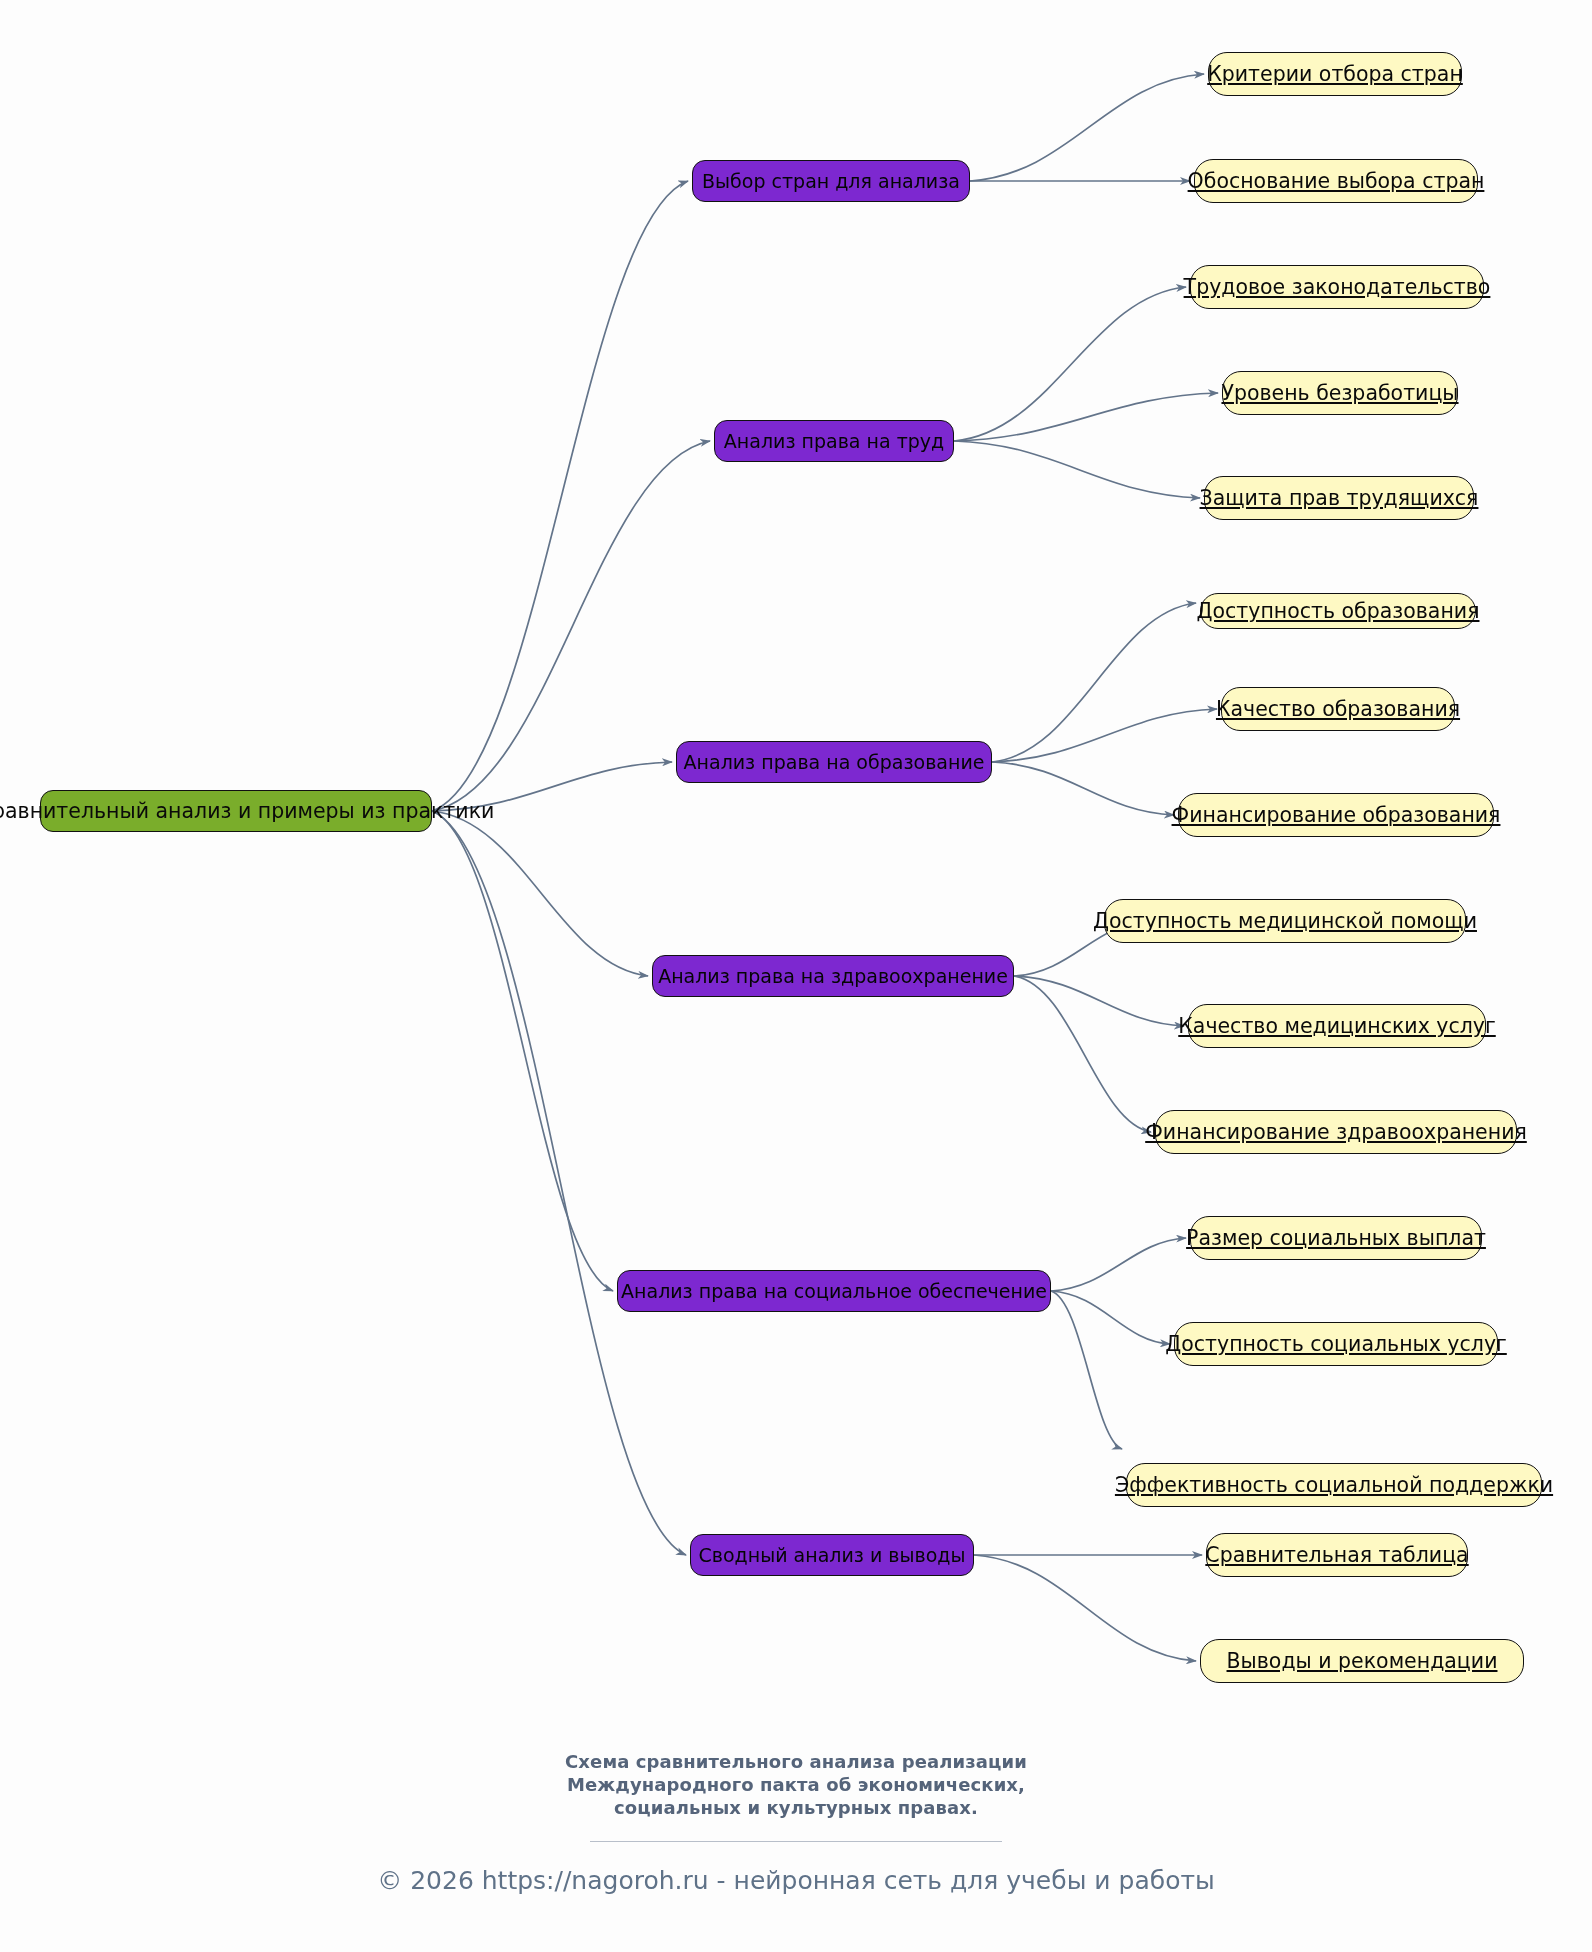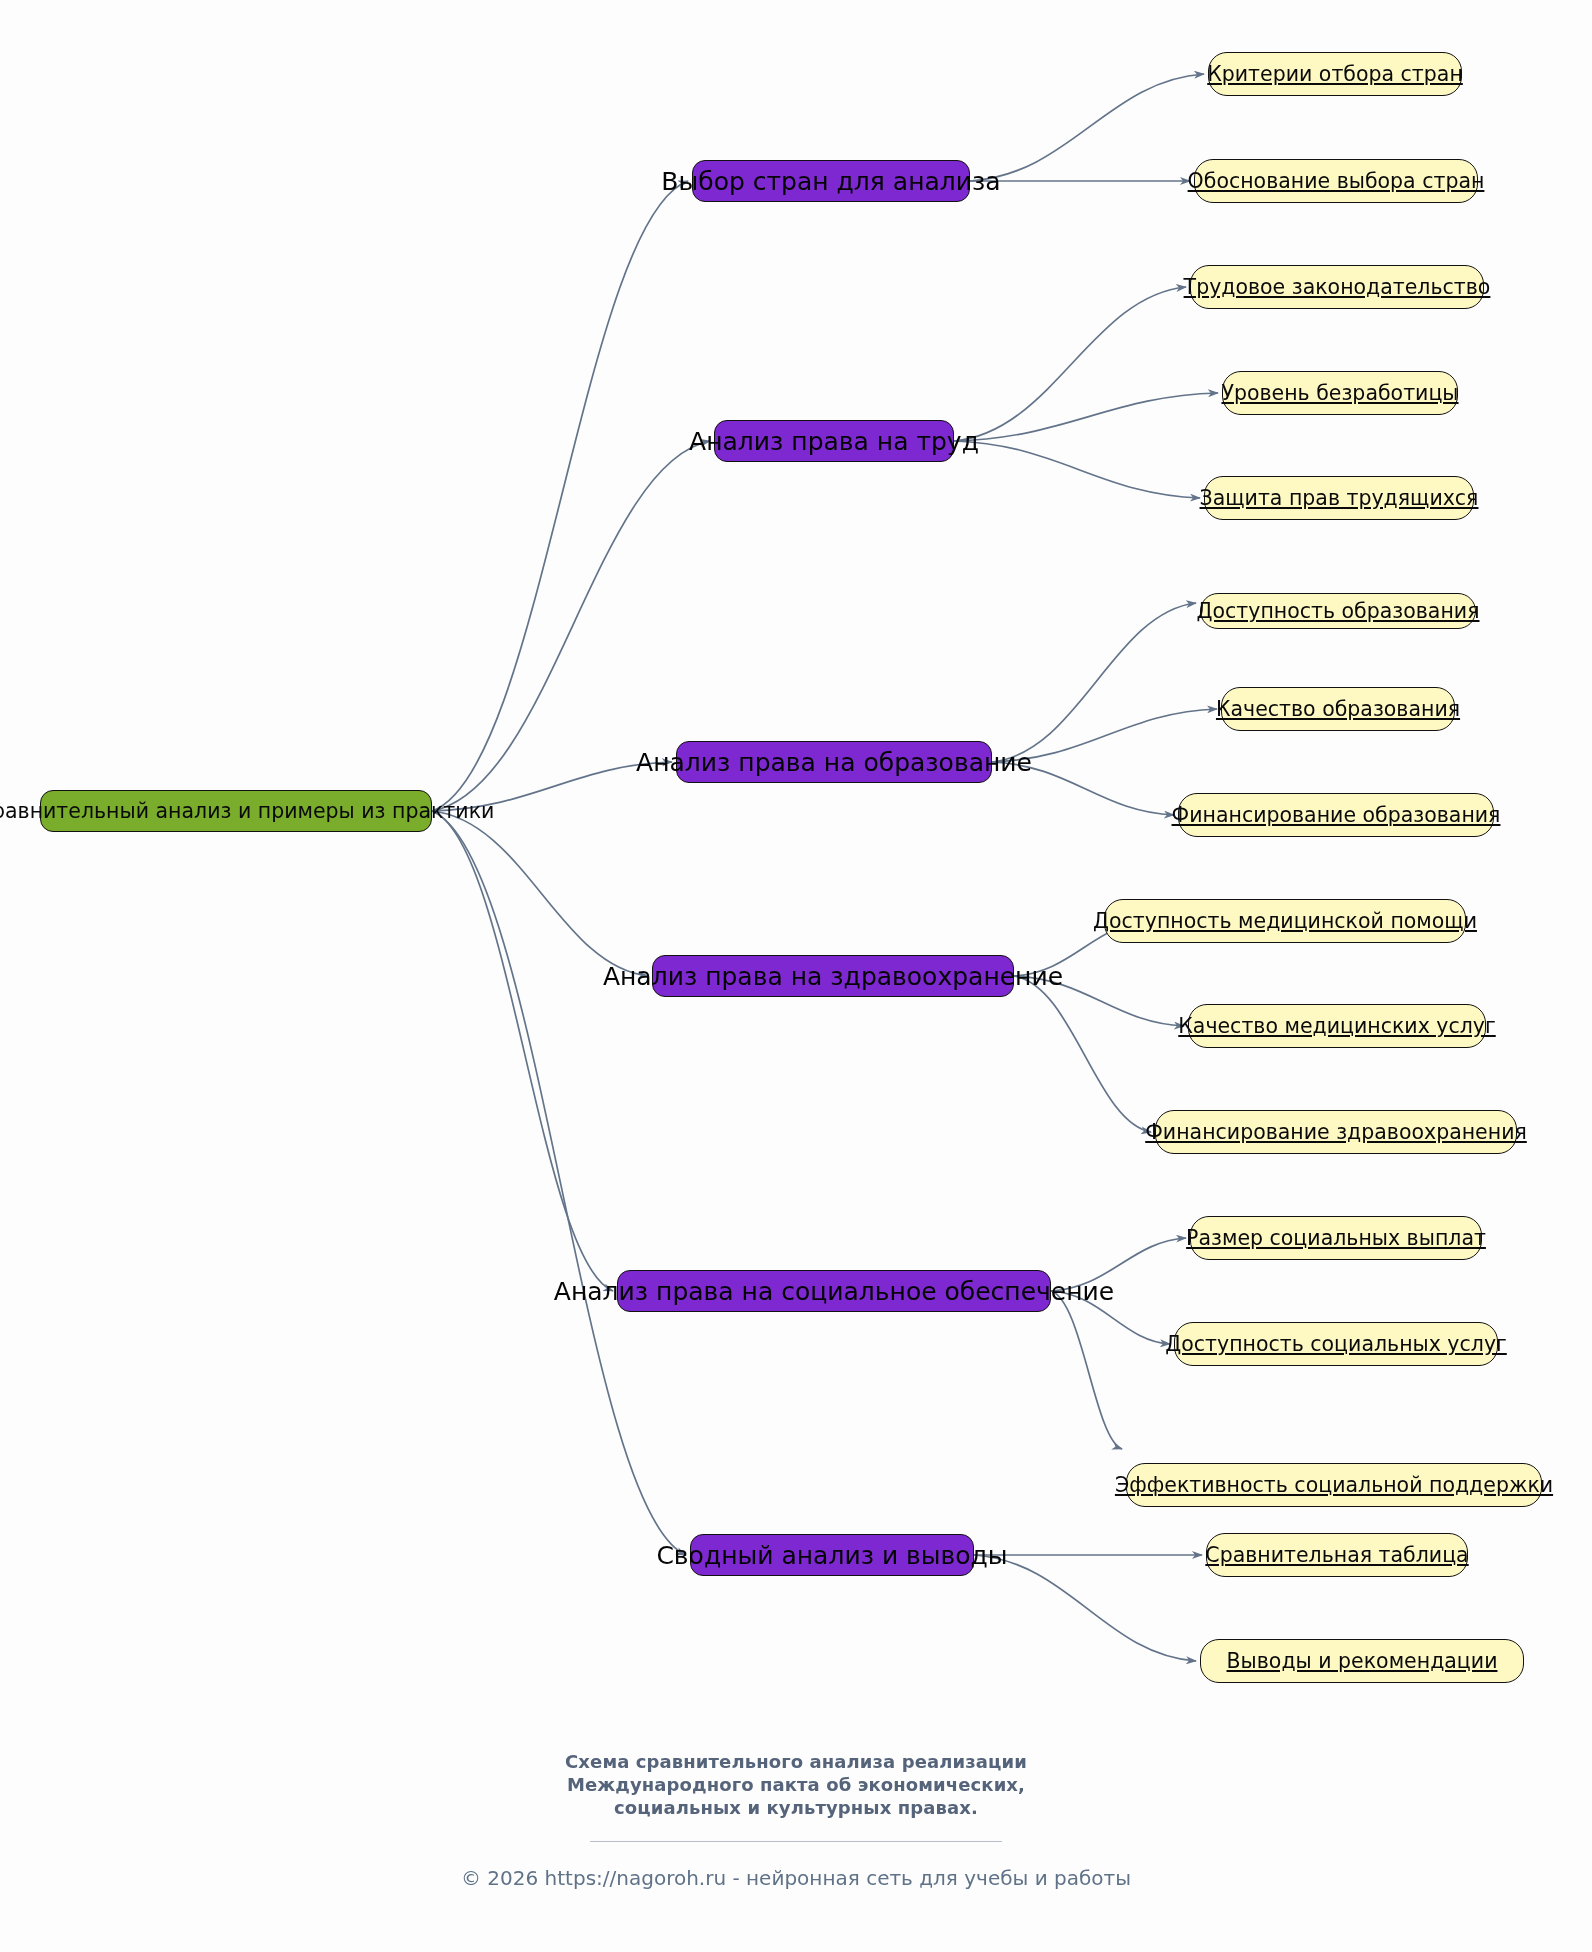--- a/index.html
+++ b/index.html
@@ -44,21 +44,21 @@
     color: #0a0a0a;
     font-size: 20.5px;
     padding: 0 16px;
     height: 42px;
   }
   .node-branch {
     background: #7d28d0;
     border: 1.6px solid #111111;
     border-radius: 13px;
     color: #050505;
-    font-size: 25px;
+    font-size: 19px;
     padding: 0 16px;
     height: 42px;
   }
   .node-leaf {
     background: #fef9c3;
     border: 1.6px solid #111111;
     border-radius: 19px;
     color: #0a0a0a;
     font-size: 20.5px;
     padding: 0 30px;
@@ -81,21 +81,21 @@
   }
   .footer-rule {
     width: 412px;
     height: 0;
     border-top: 1.4px solid #b8bfca;
     margin: 22px auto 0 auto;
   }
   .footer-credit {
     margin-top: 24px;
     color: #5f7288;
-    font-size: 20px;
+    font-size: 25px;
   }
 </style>
 </head>
 <body>
 
 <div id="canvas">
   <svg id="edges" viewBox="0 0 1592 1952">
     <defs>
       <marker id="arrow" markerWidth="11" markerHeight="8" refX="10" refY="4" orient="auto" markerUnits="userSpaceOnUse">
         <path d="M0,0 L11,4 L0,8 L3,4 Z" fill="#63748a"></path>

